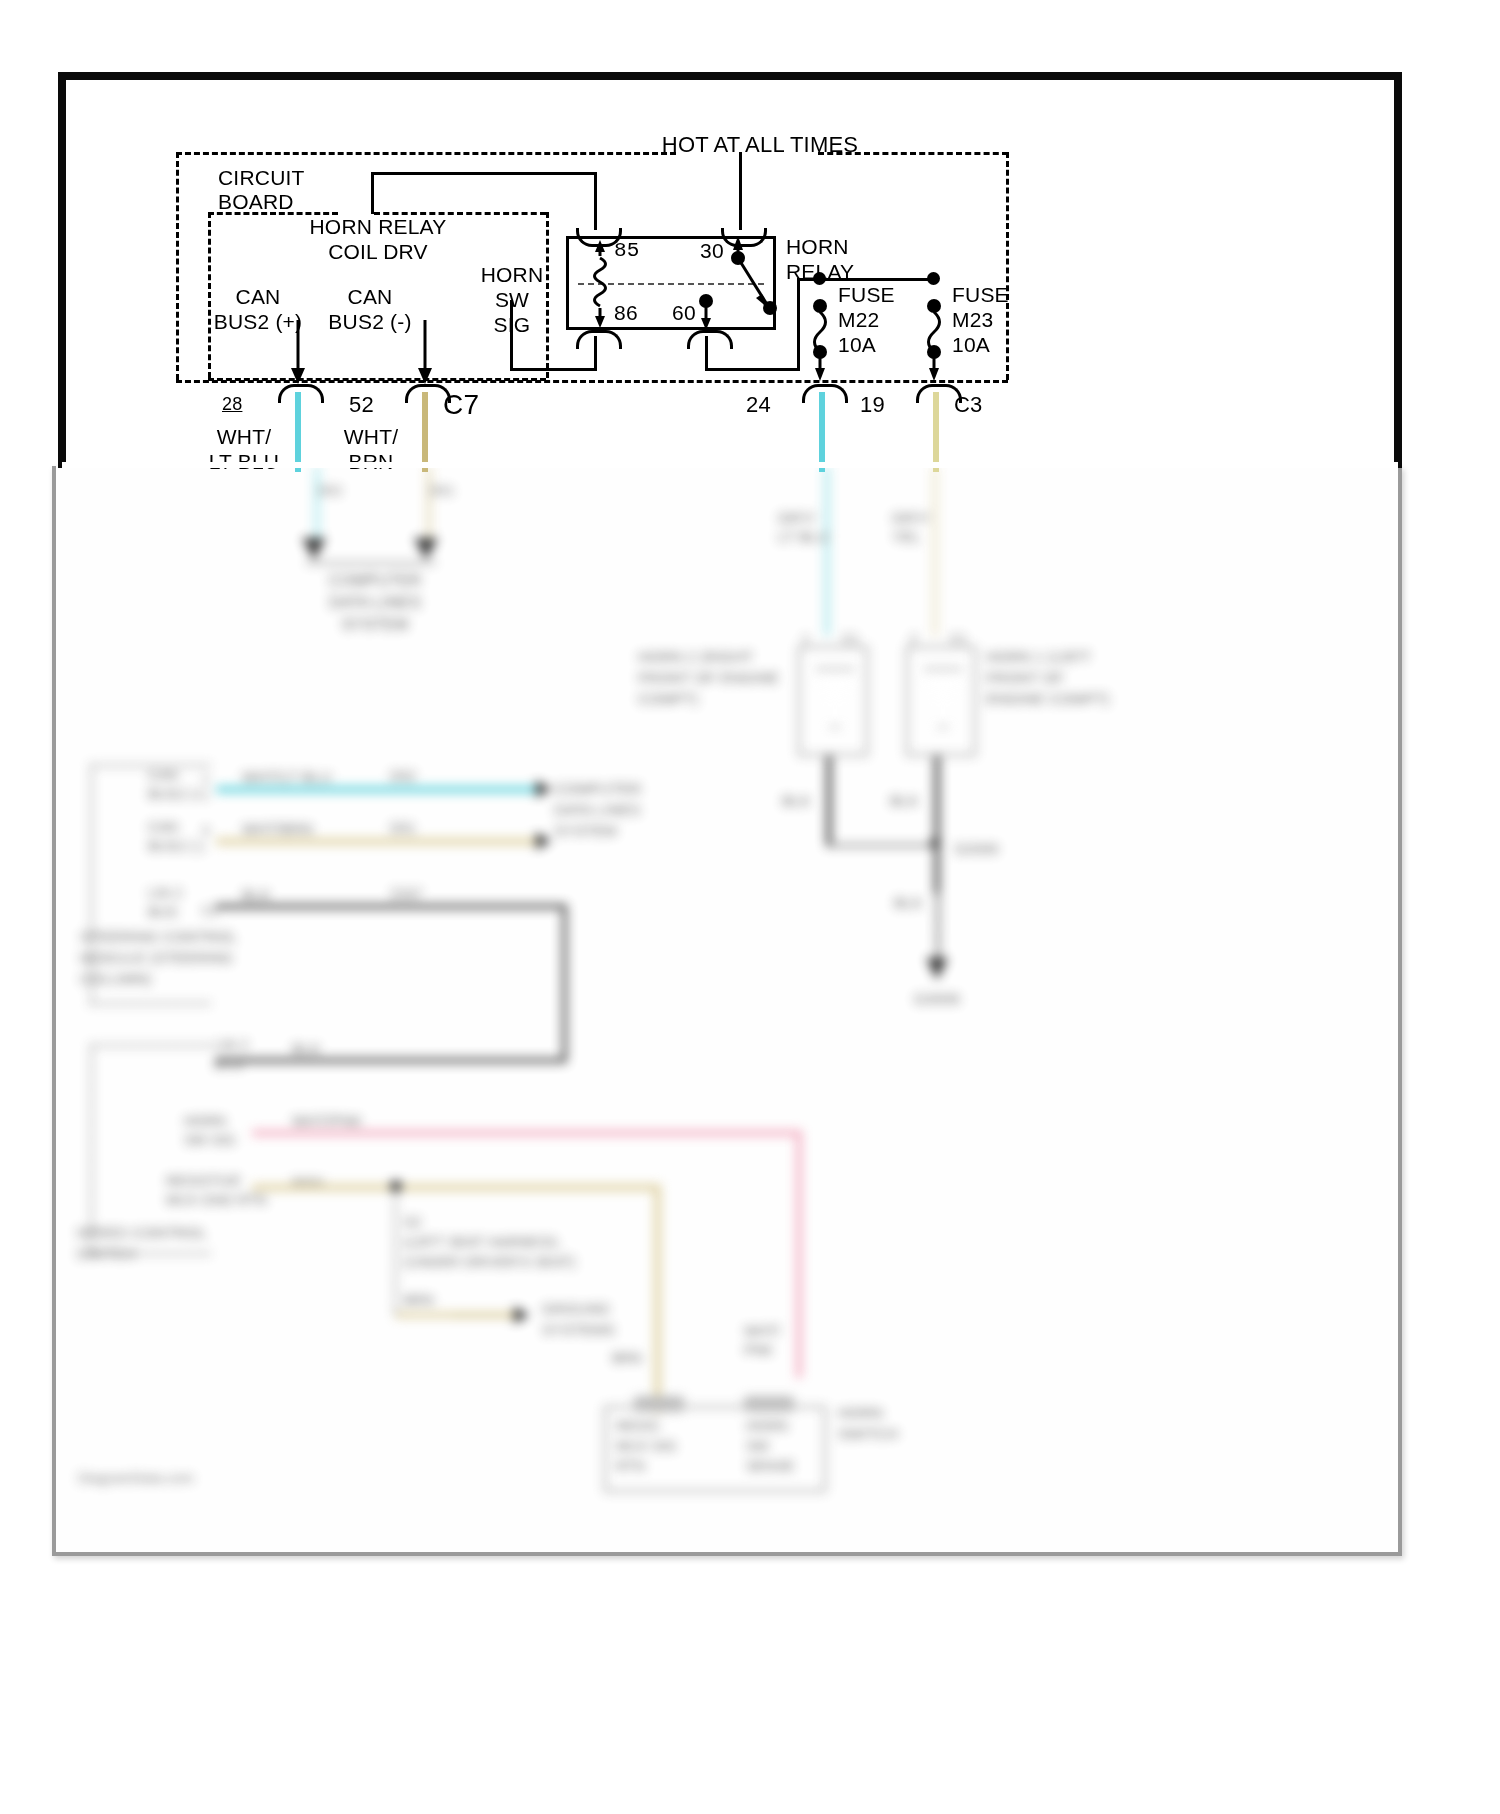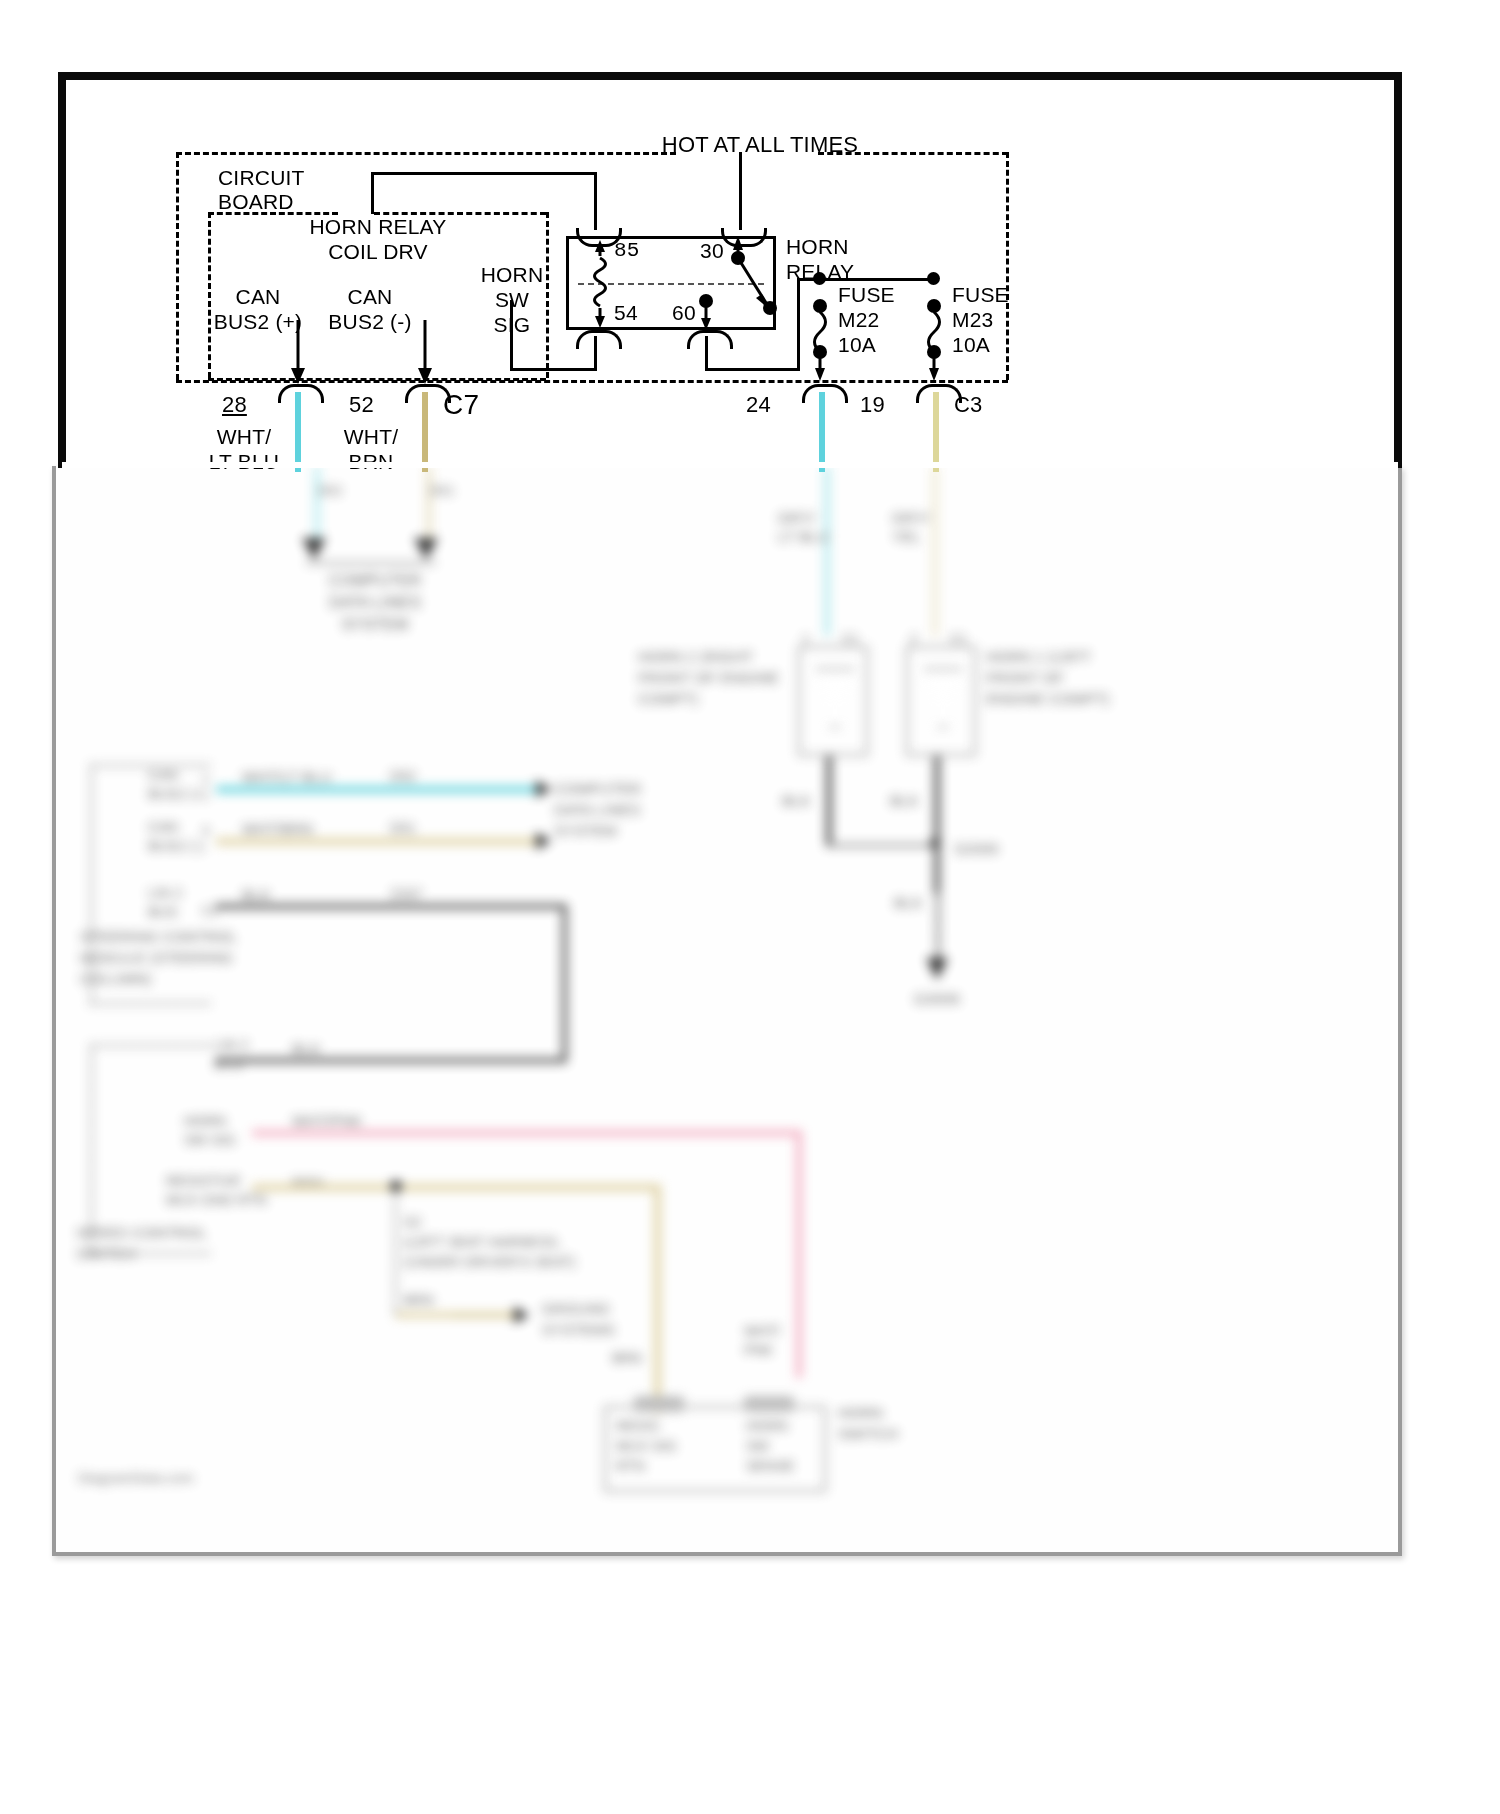--- a/index.html
+++ b/index.html
@@ -253,21 +253,21 @@
   <div class="hd" style="left:578px;top:283px;width:186px;border-top-width:2px;border-top-color:#555;"></div>
 
   <svg class="ink" style="left:588px;top:240px;width:24px;height:88px;" viewBox="0 0 24 88">
     <line x1="12" y1="4" x2="12" y2="16" stroke="#000" stroke-width="3"></line>
     <polygon points="12,0 7,12 17,12" fill="#000"></polygon>
     <path d="M12 18 q11 6 0 12 q-11 6 0 12 q11 6 0 12 q-11 6 0 12" stroke="#000" stroke-width="3" fill="none"></path>
     <line x1="12" y1="68" x2="12" y2="80" stroke="#000" stroke-width="3"></line>
     <polygon points="12,88 7,76 17,76" fill="#000"></polygon>
   </svg>
   <div class="lbl" style="left:614px;top:238px;font-size:21px;font-family:Liberation Mono, monospace;">85</div>
-  <div class="lbl" style="left:614px;top:300px;font-size:21px;">54</div>
+  <div class="lbl" style="left:614px;top:300px;font-size:21px;">86</div>
 
   <svg class="ink" style="left:700px;top:236px;width:80px;height:94px;" viewBox="0 0 80 94">
     <line x1="38" y1="18" x2="38" y2="6" stroke="#000" stroke-width="3"></line>
     <polygon points="38,0 33,14 43,14" fill="#000"></polygon>
     <circle cx="38" cy="22" r="7" fill="#000"></circle>
     <line x1="38" y1="22" x2="68" y2="70" stroke="#000" stroke-width="3"></line>
     <polygon points="70,74 56,62 62,58" fill="#000"></polygon>
     <circle cx="70" cy="72" r="7" fill="#000"></circle>
   </svg>
   <div class="lbl" style="left:700px;top:238px;font-size:21px;">30</div>
@@ -311,21 +311,21 @@
   </svg>
   <div class="lbl" style="left: 952px; top: 282px; font-size: 21px; line-height: 25px; white-space: pre-line;">FUSE
 M23
 10A</div>
 
   <svg class="ink" style="left:285px;top:320px;width:26px;height:66px;" viewBox="0 0 26 66">
     <line x1="13" y1="0" x2="13" y2="50" stroke="#000" stroke-width="3"></line>
     <polygon points="13,64 6,48 20,48" fill="#000"></polygon>
   </svg>
   <div class="cup cupup" style="left:278px;top:384px;"></div>
-  <div class="lbl" style="left:222px;top:392px;font-size:22px;text-decoration:underline;">28</div>
+  <div class="lbl" style="left:222px;top:392px;font-size:18px;text-decoration:underline;">28</div>
   <div class="wire w-ltblu" style="left:295px;top:392px;height:80px;"></div>
   <div class="lbl c" style="left: 196px; top: 424px; width: 96px; font-size: 21px; line-height: 25px; white-space: pre-line;">WHT/
 LT BLU</div>
 
   <svg class="ink" style="left:412px;top:320px;width:26px;height:66px;" viewBox="0 0 26 66">
     <line x1="13" y1="0" x2="13" y2="50" stroke="#000" stroke-width="3"></line>
     <polygon points="13,64 6,48 20,48" fill="#000"></polygon>
   </svg>
   <div class="cup cupup" style="left:405px;top:384px;"></div>
   <div class="lbl" style="left:349px;top:392px;font-size:22px;">52</div>

